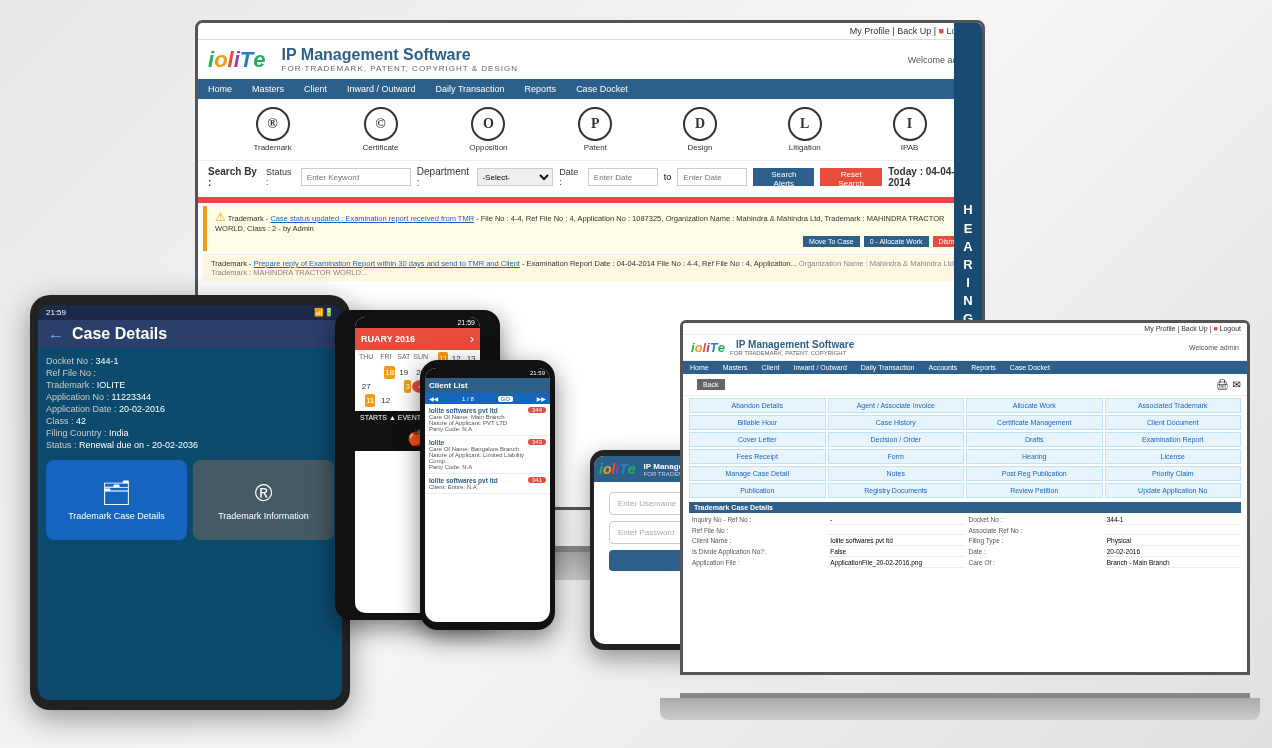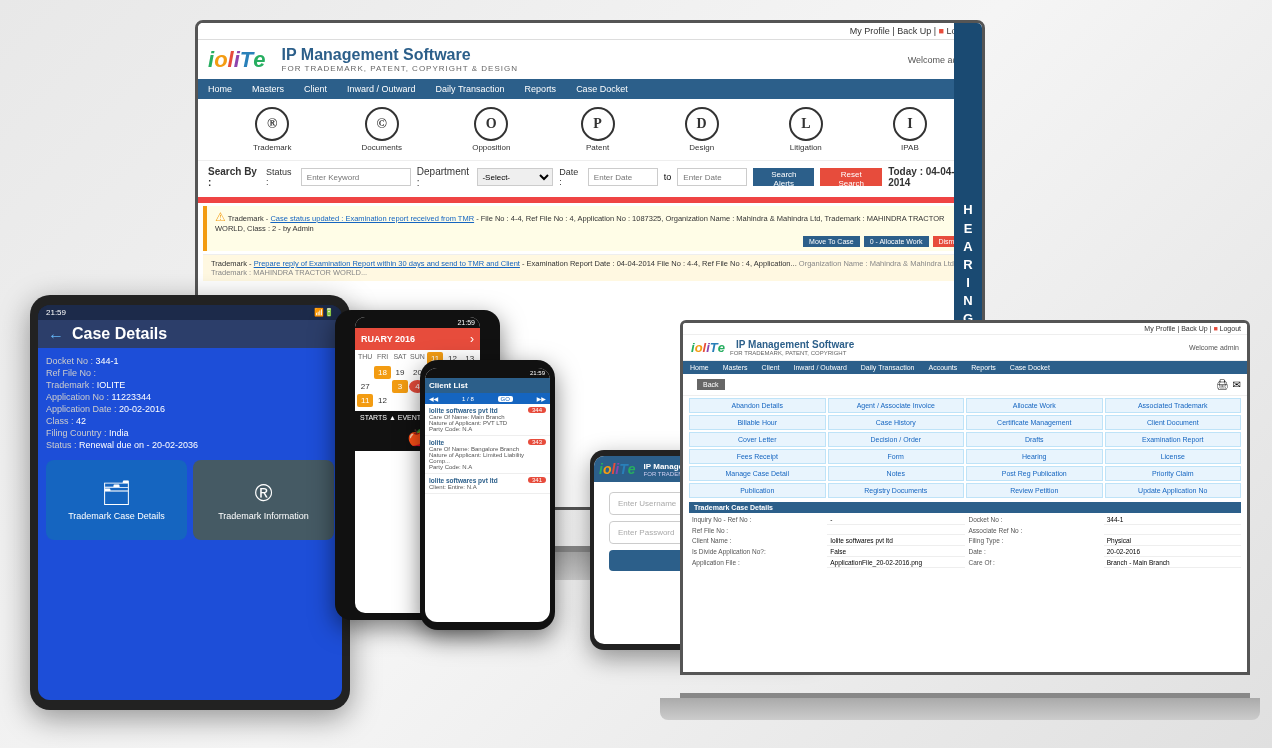--- a/index.html
+++ b/index.html
@@ -268,21 +268,21 @@
     }
     .tablet-title {
       color: #fff;
       font-size: 16px;
       font-weight: bold;
     }
     .tablet-content {
       flex: 1;
       padding: 8px;
       overflow: hidden;
-      background: #1d4ed8;
+      background: #0c4a6e;
     }
     .detail-field {
       font-size: 9px;
       color: #ccc;
       margin-bottom: 2px;
     }
     .detail-field span { color: #fff; }
     .tablet-cards {
       display: flex;
       gap: 6px;
@@ -567,21 +567,21 @@
     .cal-grid {
       display: grid;
       grid-template-columns: repeat(7, 1fr);
       gap: 1px;
       padding: 2px;
       font-size: 8px;
     }
     .cal-day-header { text-align: center; color: #666; font-size: 7px; padding: 1px; }
     .cal-day { text-align: center; padding: 2px 1px; color: #333; font-size: 8px; }
     .cal-day.today { background: #e74c3c; color: #fff; border-radius: 50%; }
-    .cal-day.yellow { background: #f39c12; color: #fff; border-radius: 2px; }
+    .cal-day.yellow { background: #f39c12; color: #fff; border-radius: 2px; margin-left: 8px; }
     .cal-event-bar {
       background: #111;
       padding: 3px 5px;
       font-size: 7px;
       color: #fff;
       margin-top: 2px;
     }
   </style>
 </head>
 <body>
@@ -624,21 +624,21 @@
       <div class="nav-item">Case Docket</div>
     </div>
 
     <div class="icons-row">
       <div class="icon-item">
         <div class="icon-circle">®</div>
         <span>Trademark</span>
       </div>
       <div class="icon-item">
         <div class="icon-circle">©</div>
-        <span>Documents</span>
+        <span>Certificate</span>
       </div>
       <div class="icon-item">
         <div class="icon-circle">O</div>
         <span>Opposition</span>
       </div>
       <div class="icon-item">
         <div class="icon-circle">P</div>
         <span>Patent</span>
       </div>
       <div class="icon-item">

